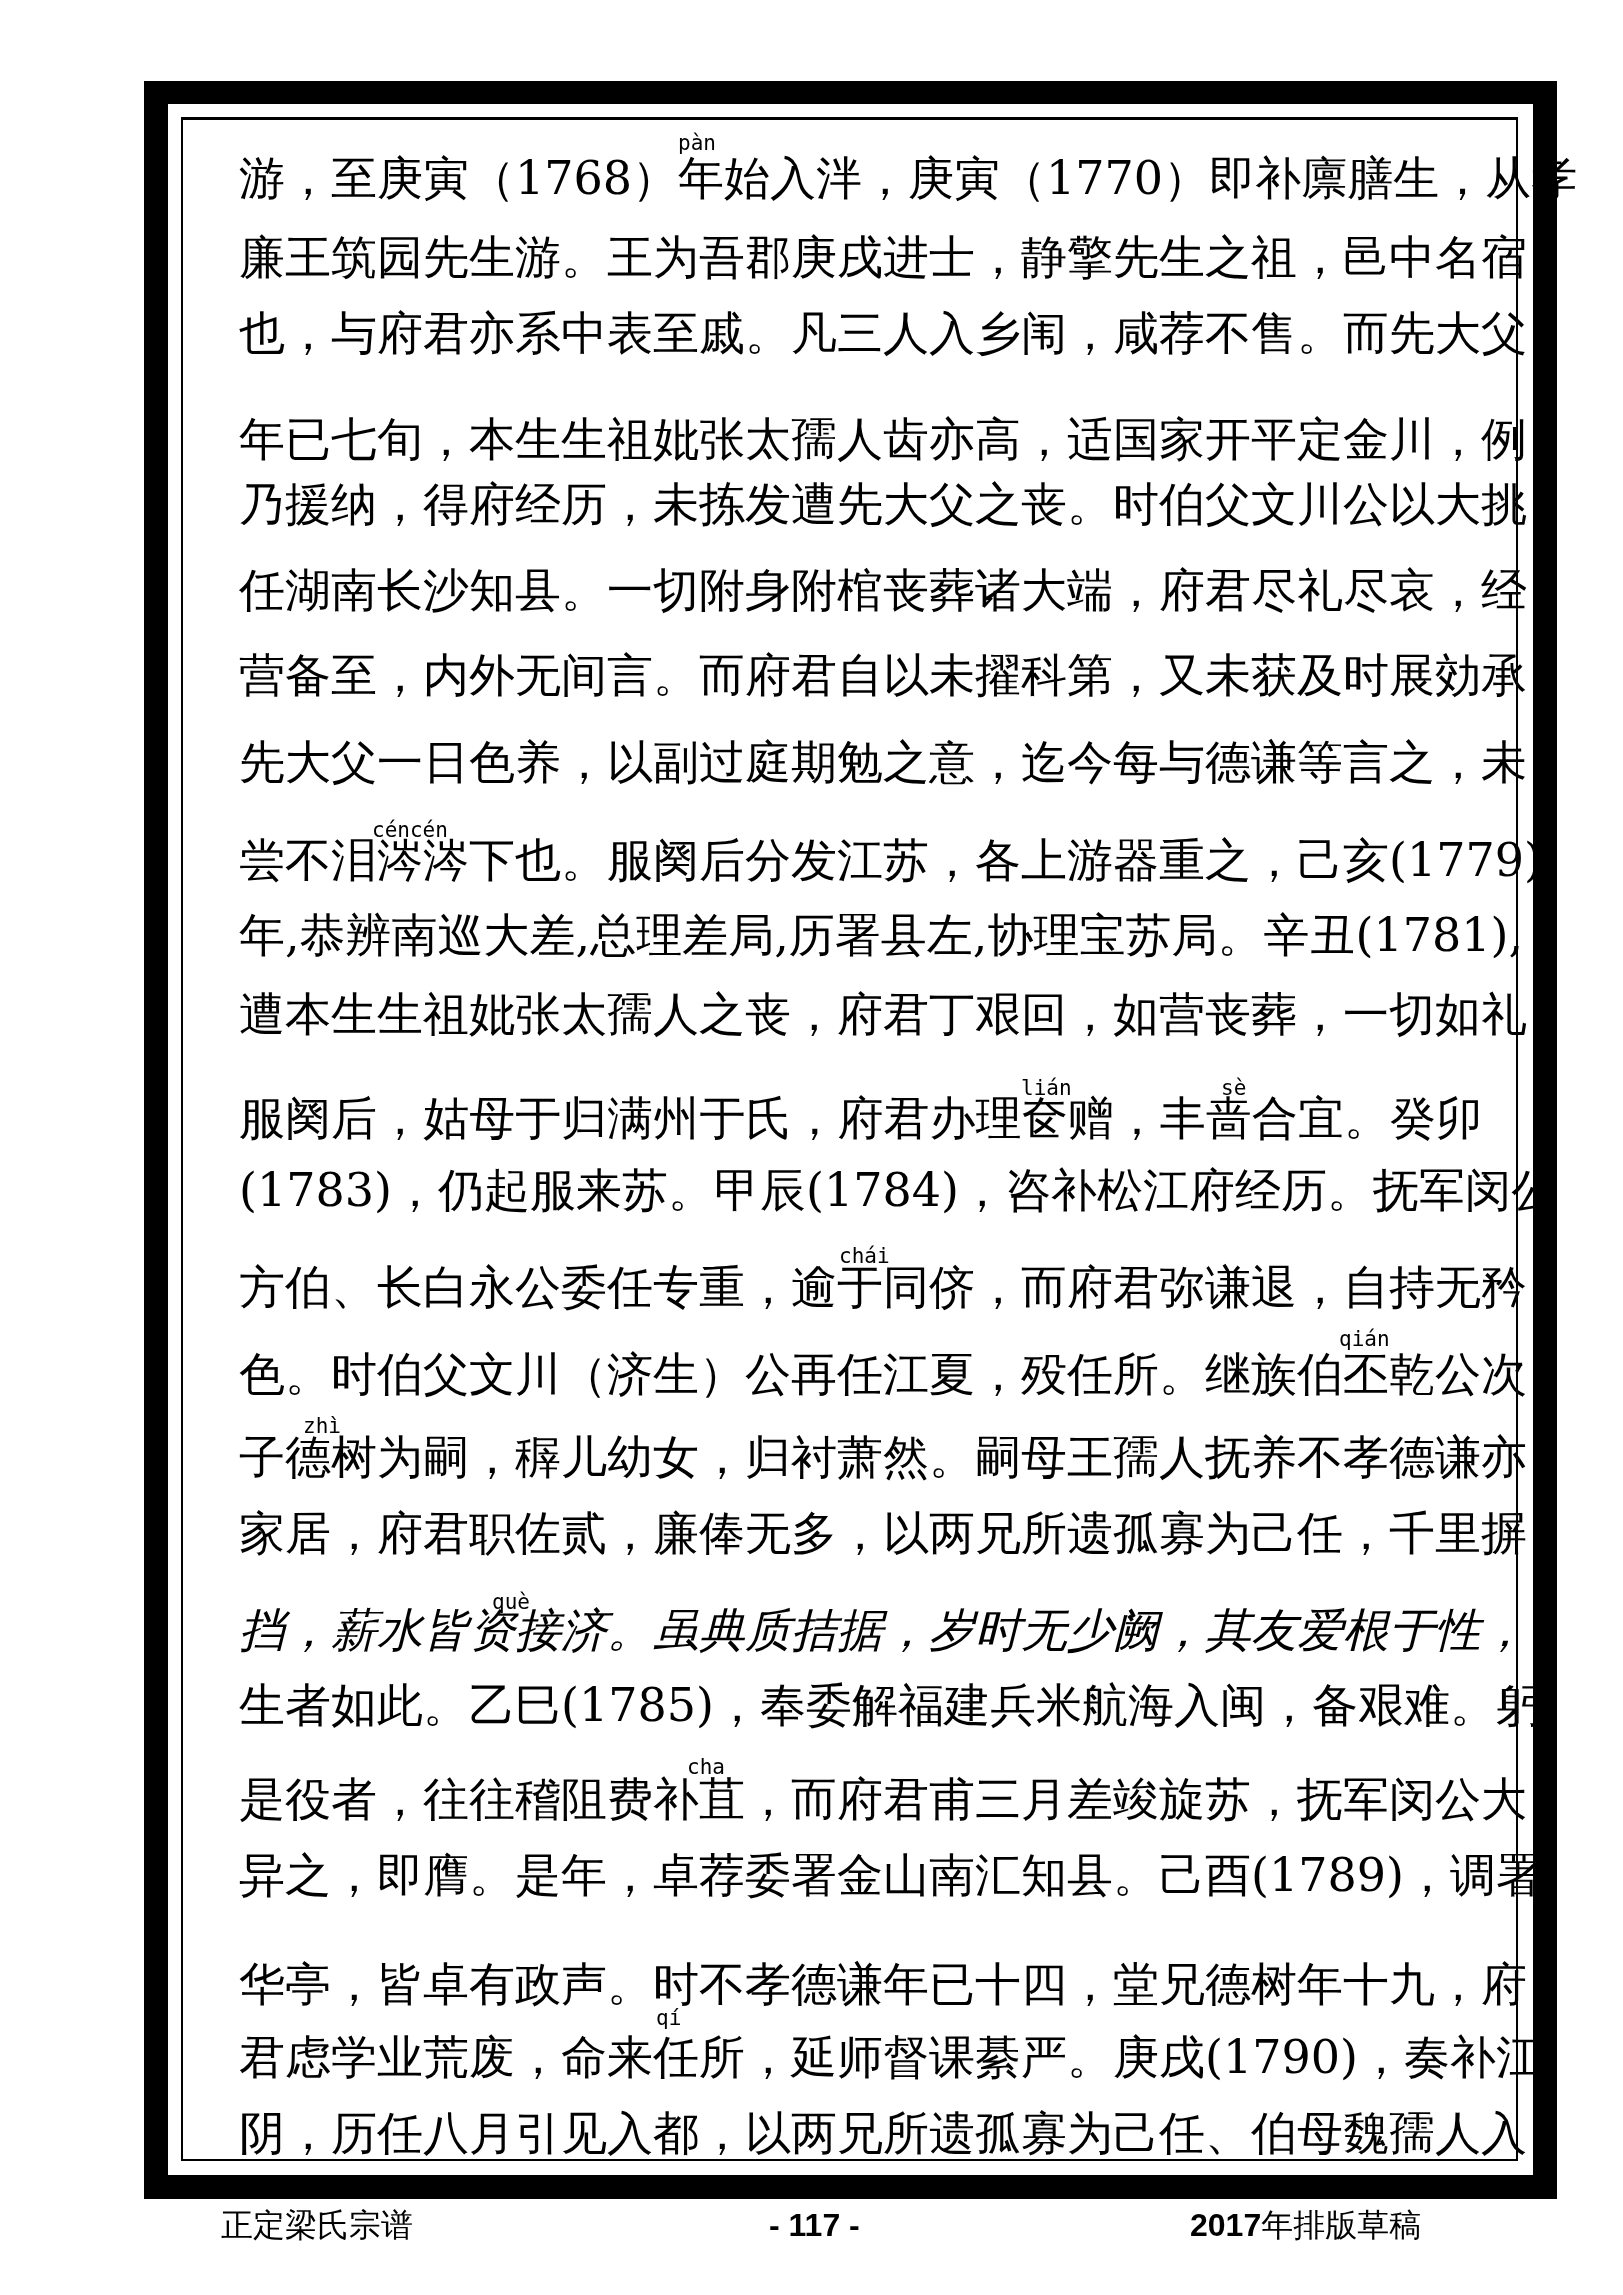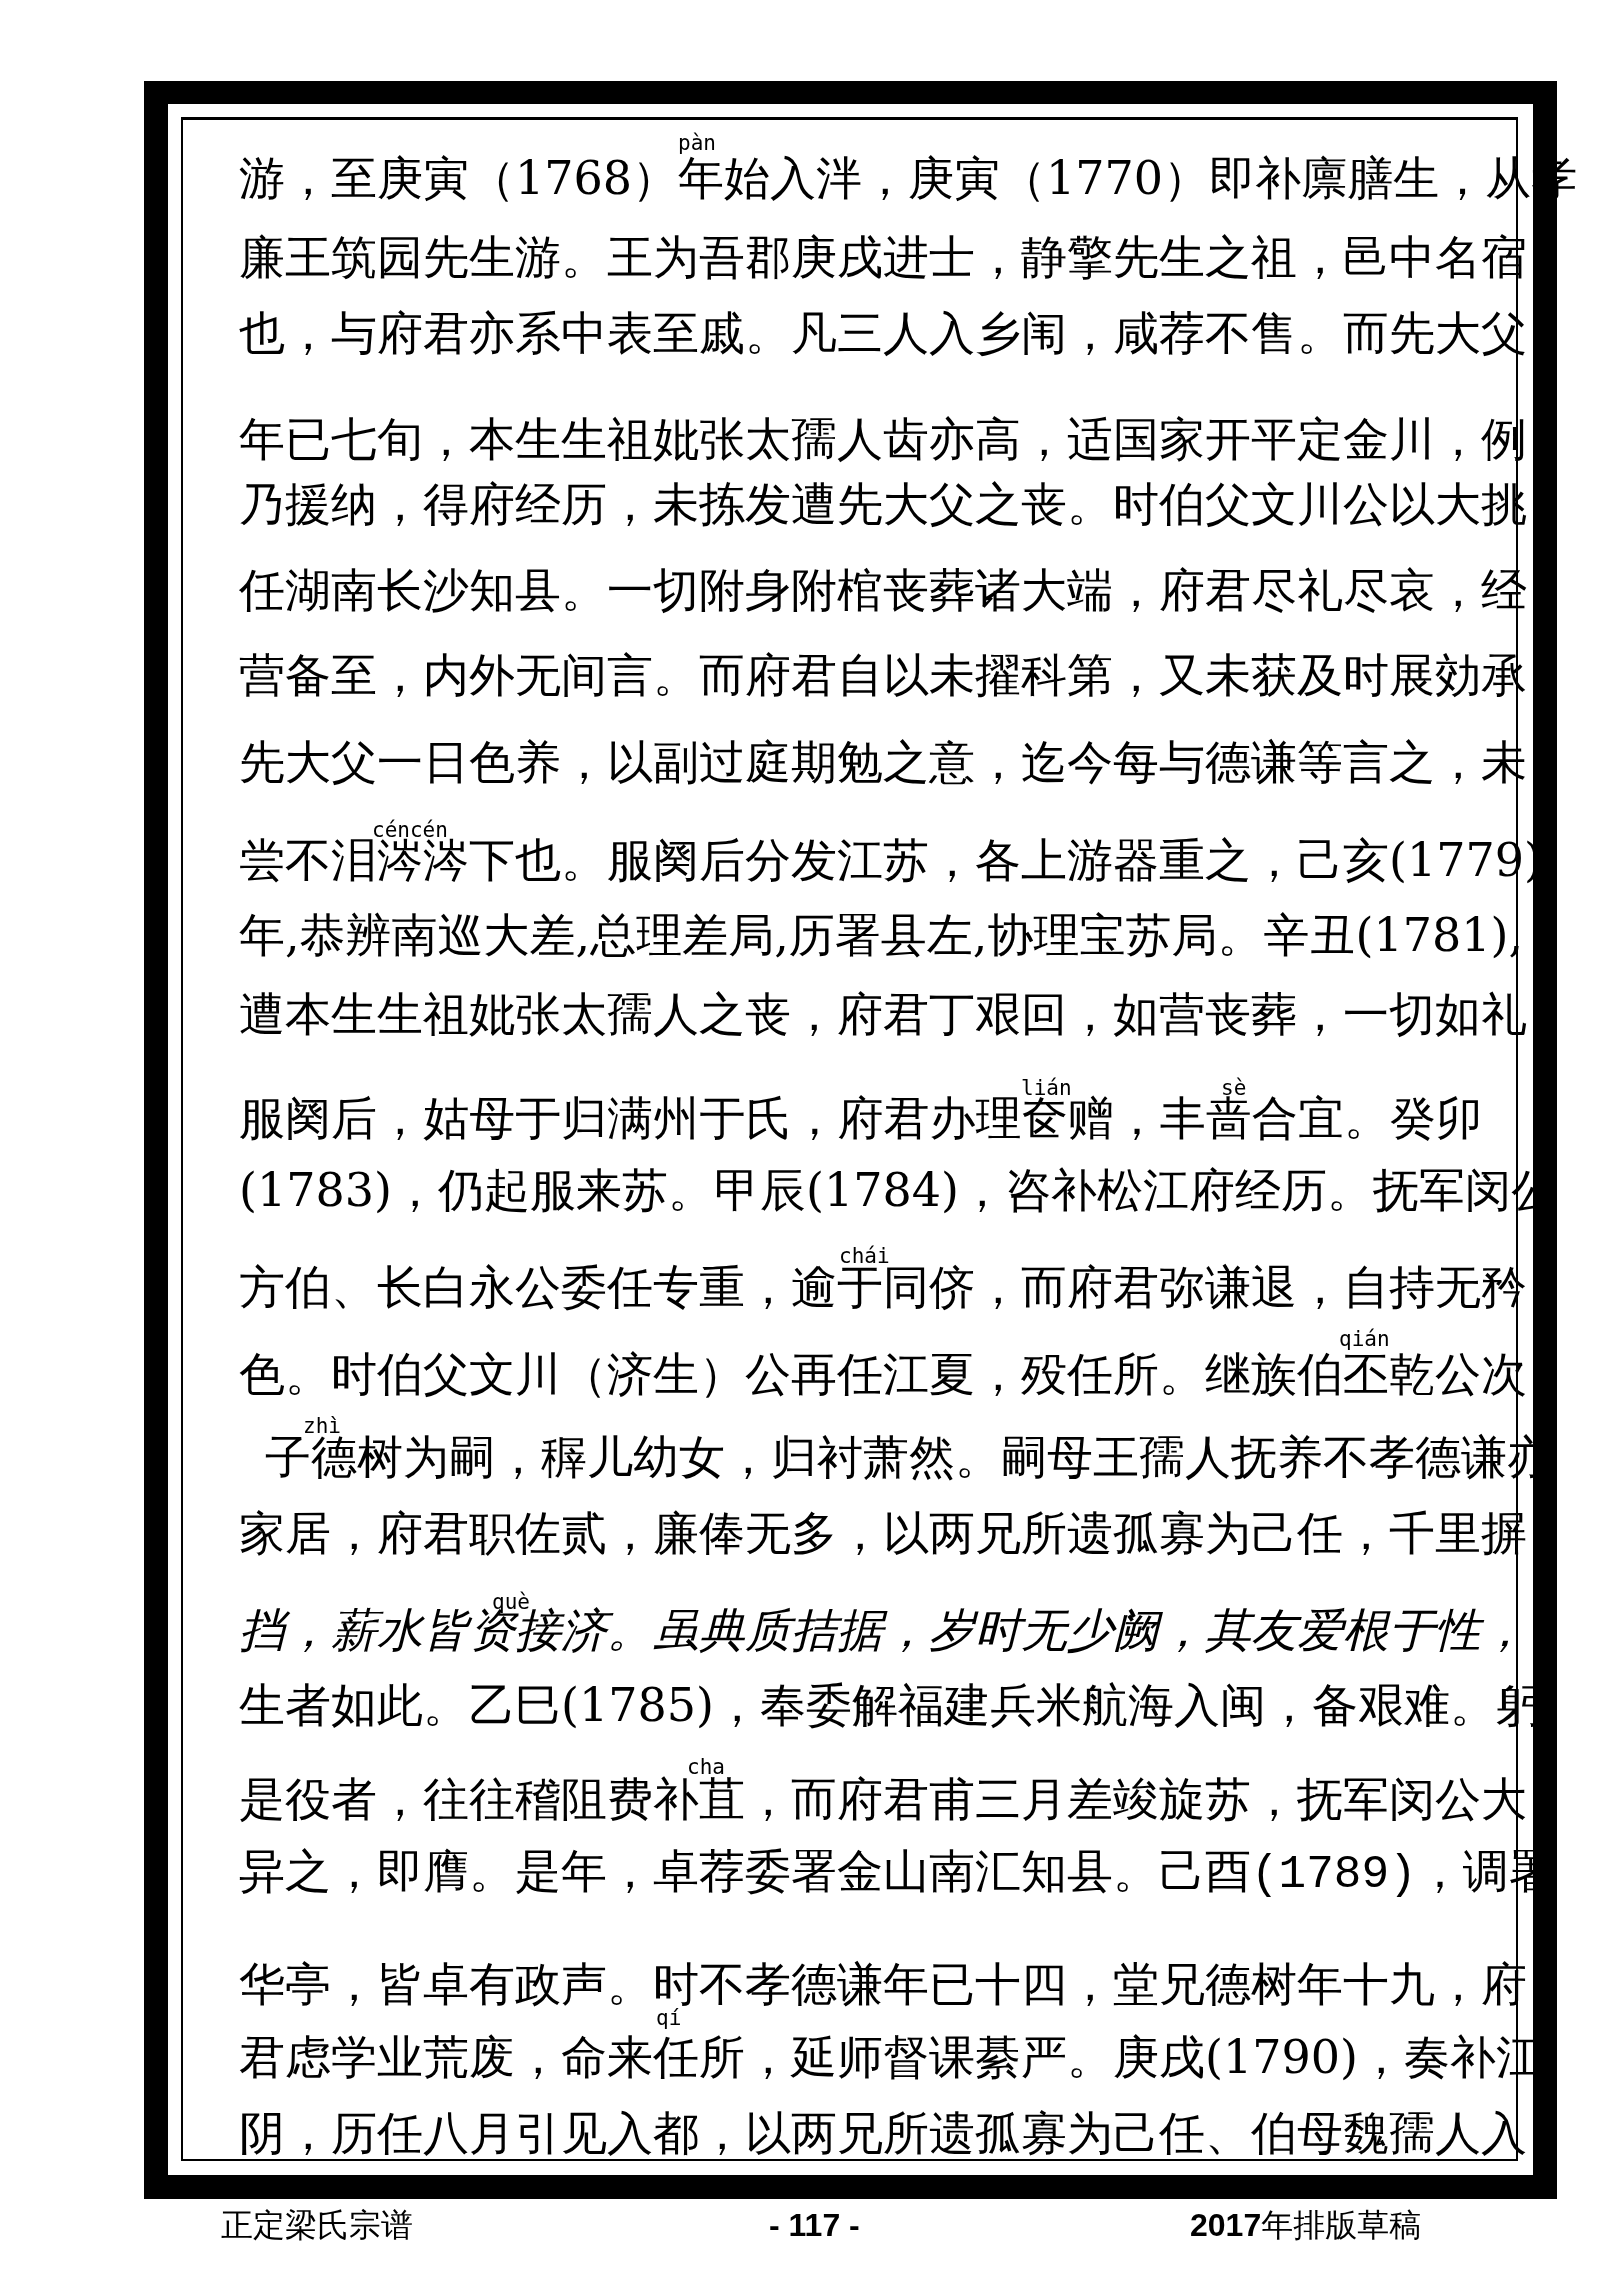--- a/index.html
+++ b/index.html
@@ -49,26 +49,26 @@
 <div class="line" style="top:562px;">任湖南长沙知县。一切附身附棺丧葬诸大端，府君尽礼尽哀，经</div>
 <div class="line" style="top:647px;">营备至，内外无间言。而府君自以未擢科第，又未获及时展効承</div>
 <div class="line" style="top:734px;">先大父一日色养，以副过庭期勉之意，迄今每与德谦等言之，未</div>
 <div class="line" style="top:832px;">尝不泪涔涔下也。服阕后分发江苏，各上游器重之，己亥(1779)</div>
 <div class="line" style="top:907px;">年,恭辨南巡大差,总理差局,历署县左,协理宝苏局。辛丑(1781),</div>
 <div class="line" style="top:986px;">遭本生生祖妣张太孺人之丧，府君丁艰回，如营丧葬，一切如礼，</div>
 <div class="line" style="top:1090px;">服阕后，姑母于归满州于氏，府君办理奁赠，丰啬合宜。癸卯</div>
 <div class="line" style="top:1162px;">(1783)，仍起服来苏。甲辰(1784)，咨补松江府经历。抚军闵公</div>
 <div class="line" style="top:1259px;">方伯、长白永公委任专重，逾于同侪，而府君弥谦退，自持无矜</div>
 <div class="line" style="top:1346px;">色。时伯父文川（济生）公再任江夏，殁任所。继族伯丕乾公次</div>
-<div class="line" style="top:1429px;margin-left:26px;">子德树为嗣，稺儿幼女，归衬萧然。嗣母王孺人抚养不孝德谦亦</div>
+<div class="line" style="top:1429px;">子德树为嗣，稺儿幼女，归衬萧然。嗣母王孺人抚养不孝德谦亦</div>
 <div class="line" style="top:1505px;">家居，府君职佐贰，廉俸无多，以两兄所遗孤寡为己任，千里摒</div>
 <div class="line" style="top:1602px;font-style:italic;">挡，薪水皆资接济。虽典质拮据，岁时无少阙，其友爱根于性，</div>
 <div class="line" style="top:1677px;">生者如此。乙巳(1785)，奉委解福建兵米航海入闽，备艰难。躬</div>
 <div class="line" style="top:1771px;">是役者，往往稽阻费补苴，而府君甫三月差竣旋苏，抚军闵公大</div>
-<div class="line" style="top:1847px;font-family:Liberation Mono, monospace;">异之，即膺。是年，卓荐委署金山南汇知县。己酉(1789)，调署</div>
+<div class="line" style="top:1847px;">异之，即膺。是年，卓荐委署金山南汇知县。己酉(1789)，调署</div>
 <div class="line" style="top:1932px;margin-top:24px;">华亭，皆卓有政声。时不孝德谦年已十四，堂兄德树年十九，府</div>
 <div class="line" style="top:2029px;">君虑学业荒废，命来任所，延师督课綦严。庚戌(1790)，奏补江</div>
 <div class="line" style="top:2105px;">阴，历任八月引见入都，以两兄所遗孤寡为己任、伯母魏孺人入</div>
 
 <div class="footer footer-left">正定梁氏宗谱</div>
 <div class="footer footer-center">- 117 -</div>
 <div class="footer footer-right"><span class="yr">2017</span><span>年排版草稿</span></div>
 
 
 </body></html>

